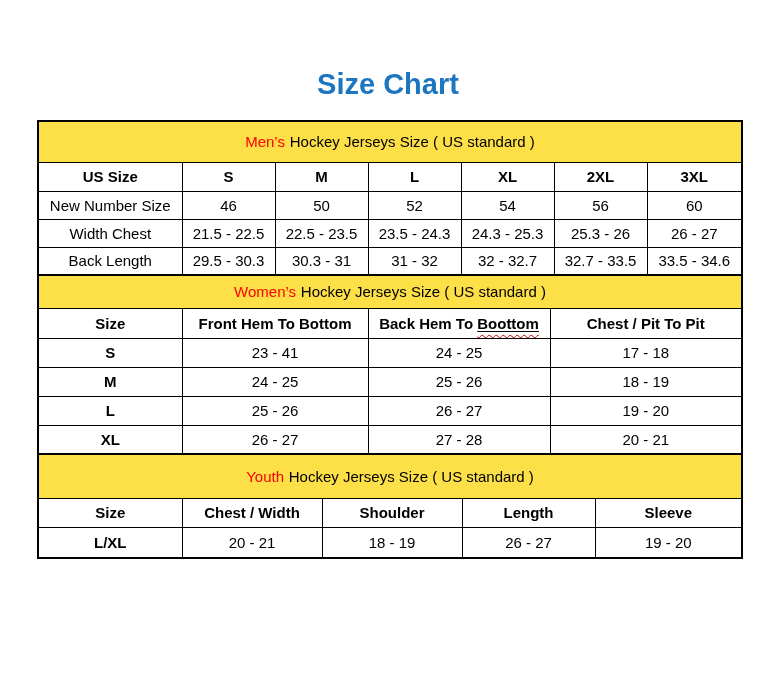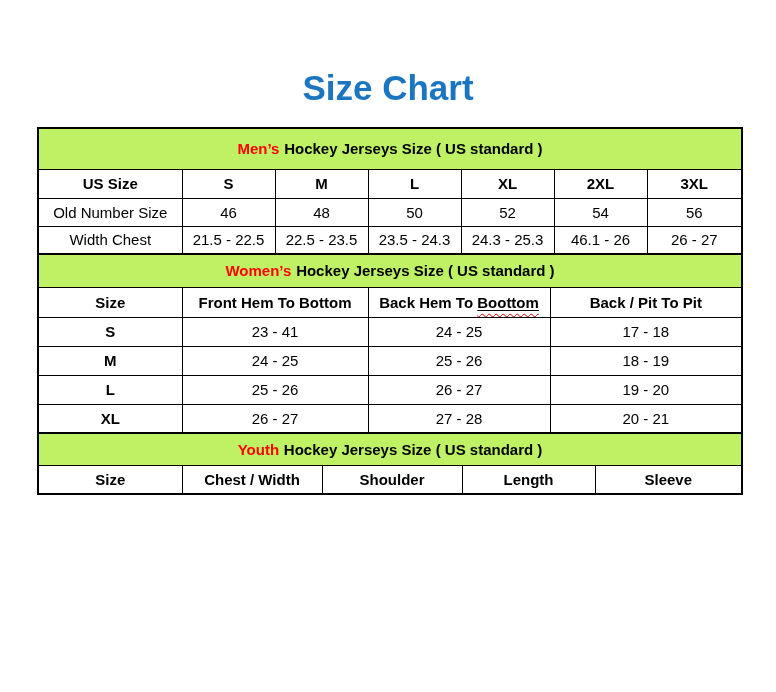--- a/index.html
+++ b/index.html
@@ -10,21 +10,21 @@
     font-family: "Liberation Sans", sans-serif;
     color: #000000;
     overflow: hidden;
   }
   .page { width: 776px; height: 692px; position: relative; }
 
   .page-title {
     margin: 0;
     padding-top: 68px;
     text-align: center;
-    font-size: 35px;
+    font-size: 29px;
     font-weight: bold;
     color: #1B75C0;
     letter-spacing: 0px;
   }
 
   .tables-wrap { margin: 19px 0 0 37px; width: 704px; }
 
   table.size-table {
     border-collapse: collapse;
     table-layout: fixed;
@@ -37,39 +37,39 @@
     border: 1.5px solid #000000;
     text-align: center;
     vertical-align: middle;
     padding: 0 2px;
     font-size: 15px;
     overflow: hidden;
     white-space: nowrap;
   }
 
   .banner-cell {
-    background: #bef264;
-    font-weight: bold;
+    background: #fde047;
+    font-weight: normal;
     font-size: 17px;
     color: #000000;
   }
   .banner-cell .hl { color: #FF0000; margin-right: 0.32em; }
 
   .head-cell { font-weight: bold; font-size: 15px; }
   .row-label { font-weight: normal; }
   .row-label-bold { font-weight: bold; }
   .data-cell { font-weight: normal; }
 
   .t-mens .banner-row   { height: 41px; }
   .t-mens .head-row     { height: 29px; padding-left: 29px; }
   .t-mens .data-row     { height: 28px; }
   .t-womens .banner-row { height: 33px; }
   .t-womens .head-row   { height: 30px; }
   .t-womens .data-row   { height: 29px; }
-  .t-youth .banner-row  { height: 32px; }
+  .t-youth .banner-row  { height: 44px; }
   .t-youth .head-row    { height: 29px; }
   .t-youth .data-row    { height: 31px; }
 
   .sp-wavy {
     text-decoration-line: underline;
     text-decoration-style: wavy;
     text-decoration-color: #C00000;
     text-decoration-thickness: 1px;
     text-underline-offset: 5px;
   }
@@ -110,36 +110,45 @@
       <tr class="head-row">
         <th class="head-cell">US Size</th>
         <th class="head-cell">S</th>
         <th class="head-cell">M</th>
         <th class="head-cell">L</th>
         <th class="head-cell">XL</th>
         <th class="head-cell">2XL</th>
         <th class="head-cell">3XL</th>
       </tr>
       <tr class="data-row">
-        <td class="row-label">Old Number Size</td>
+        <td class="row-label">New Number Size</td>
         <td class="data-cell">46</td>
-        <td class="data-cell">48</td>
         <td class="data-cell">50</td>
         <td class="data-cell">52</td>
         <td class="data-cell">54</td>
         <td class="data-cell">56</td>
+        <td class="data-cell">60</td>
       </tr>
       <tr class="data-row">
         <td class="row-label">Width Chest</td>
         <td class="data-cell">21.5 - 22.5</td>
         <td class="data-cell">22.5 - 23.5</td>
         <td class="data-cell">23.5 - 24.3</td>
         <td class="data-cell">24.3 - 25.3</td>
-        <td class="data-cell">46.1 - 26</td>
-        <td class="data-cell">26 - 27</td>
+        <td class="data-cell">25.3 - 26</td>
+        <td class="data-cell">26 - 27</td>
+      </tr>
+      <tr class="data-row">
+        <td class="row-label">Back Length</td>
+        <td class="data-cell">29.5 - 30.3</td>
+        <td class="data-cell">30.3 - 31</td>
+        <td class="data-cell">31 - 32</td>
+        <td class="data-cell">32 - 32.7</td>
+        <td class="data-cell">32.7 - 33.5</td>
+        <td class="data-cell">33.5 - 34.6</td>
       </tr>
     </tbody>
       </table>
 
     <table class="size-table t-womens">
       <colgroup>
         <col style="width:144px">
           <col style="width:186px">
           <col style="width:182px">
           <col style="width:192px">
@@ -150,21 +159,21 @@
           <span class="hl">Women’s</span><span>Hockey Jerseys Size ( US standard )</span>
         </th>
       </tr>
       <tr class="head-row">
         <th class="head-cell">Size</th>
         <th class="head-cell">Front Hem To Bottom</th>
         <th class="head-cell">
           <span>Back Hem To</span>
           <span class="sp-wavy"><span class="sp-solid">Boottom</span></span>
         </th>
-        <th class="head-cell">Back / Pit To Pit</th>
+        <th class="head-cell">Chest / Pit To Pit</th>
       </tr>
       <tr class="data-row">
         <td class="row-label-bold">S</td>
         <td class="data-cell">23 - 41</td>
         <td class="data-cell">24 - 25</td>
         <td class="data-cell">17 - 18</td>
       </tr>
       <tr class="data-row">
         <td class="row-label-bold">M</td>
         <td class="data-cell">24 - 25</td>
@@ -200,17 +209,24 @@
           <span class="hl">Youth</span><span>Hockey Jerseys Size ( US standard )</span>
         </th>
       </tr>
       <tr class="head-row">
         <th class="head-cell">Size</th>
         <th class="head-cell">Chest / Width</th>
         <th class="head-cell">Shoulder</th>
         <th class="head-cell">Length</th>
         <th class="head-cell">Sleeve</th>
       </tr>
+      <tr class="data-row">
+        <td class="row-label-bold">L/XL</td>
+        <td class="data-cell">20 - 21</td>
+        <td class="data-cell">18 - 19</td>
+        <td class="data-cell">26 - 27</td>
+        <td class="data-cell">19 - 20</td>
+      </tr>
     </tbody>
       </table>
 
   </div>
 </div>
 
 </body></html>

